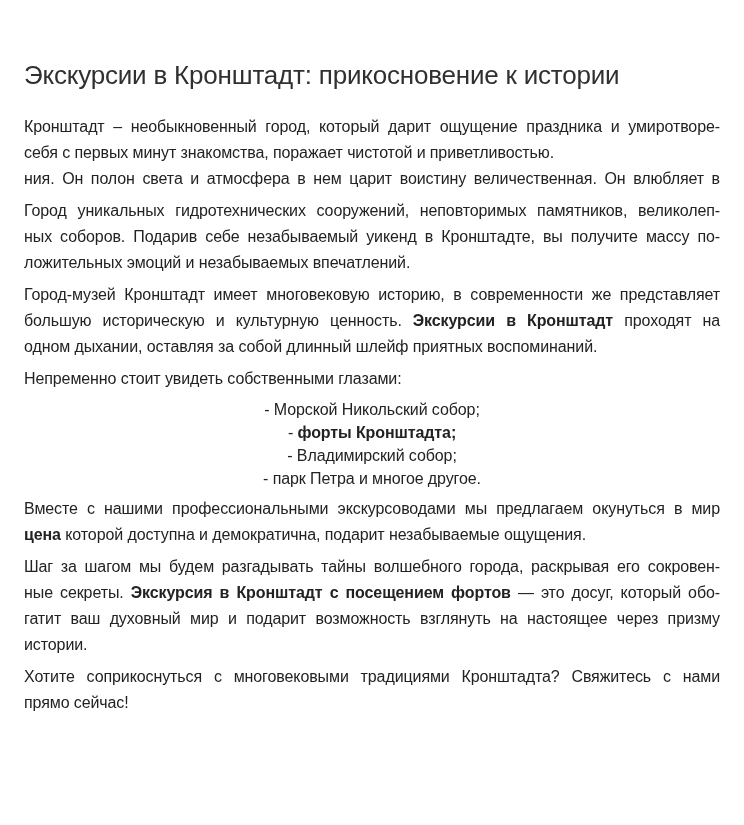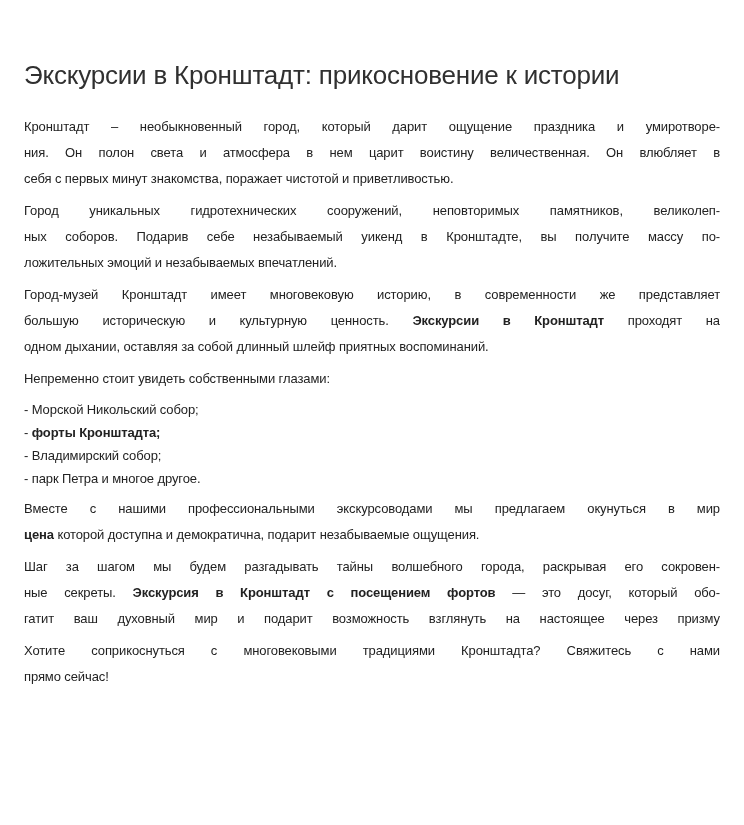--- a/index.html
+++ b/index.html
@@ -21,26 +21,27 @@
   h1.doc-title {
     margin: 0 0 22px 0;
     font-size: 26px;
     line-height: 34px;
     font-weight: 400;
     letter-spacing: -0.2px;
     color: #303030;
   }
   .para {
     margin: 0 0 6px 0;
-    font-size: 13px;
+    font-size: 16px;
     line-height: 26px;
     letter-spacing: -0.1px;
   }
   .para.tight {
     line-height: 23px;
+    text-align: center;
   }
   .line { white-space: pre-wrap; }
   .line.just {
     text-align: justify;
     text-align-last: justify;
   }
   .b { font-weight: 700; }
   h2.subheading {
     margin: 2px 0 12px 0;
     font-size: 19px;
@@ -52,22 +53,22 @@
   }
 </style>
 </head>
 <body>
 
 <main class="page">
   <h1 class="doc-title">Экскурсии в Кронштадт: прикосновение к истории</h1>
   <div id="doc-body">
       <div class="para">
         <div class="line just"><span>Кронштадт – необыкновенный город, который дарит ощущение праздника и умиротворе-</span></div>
+        <div class="line"><span>себя с первых минут знакомства, поражает чистотой и приветливостью.</span></div>
         <div class="line just"><span>ния. Он полон света и атмосфера в нем царит воистину величественная. Он влюбляет в</span></div>
-        <div class="line"><span>себя с первых минут знакомства, поражает чистотой и приветливостью.</span></div>
       </div>
       <div class="para">
         <div class="line just"><span>Город уникальных гидротехнических сооружений, неповторимых памятников, великолеп-</span></div>
         <div class="line just"><span>ных соборов. Подарив себе незабываемый уикенд в Кронштадте, вы получите массу по-</span></div>
         <div class="line"><span>ложительных эмоций и незабываемых впечатлений.</span></div>
       </div>
       <div class="para">
         <div class="line just"><span>Город-музей Кронштадт имеет многовековую историю, в современности же представляет</span></div>
         <div class="line just"><span>большую историческую и культурную ценность. </span><span class="b">Экскурсии в Кронштадт</span><span> проходят на</span></div>
         <div class="line"><span>одном дыхании, оставляя за собой длинный шлейф приятных воспоминаний.</span></div>
@@ -82,19 +83,20 @@
         <div class="line"><span>- парк Петра и многое другое.</span></div>
       </div>
       <div class="para">
         <div class="line just"><span>Вместе с нашими профессиональными экскурсоводами мы предлагаем окунуться в мир</span></div>
         <div class="line"><span class="b">цена</span><span> которой доступна и демократична, подарит незабываемые ощущения.</span></div>
       </div>
       <div class="para">
         <div class="line just"><span>Шаг за шагом мы будем разгадывать тайны волшебного города, раскрывая его сокровен-</span></div>
         <div class="line just"><span>ные секреты. </span><span class="b">Экскурсия в Кронштадт с посещением фортов</span><span> — это досуг, который обо-</span></div>
         <div class="line just"><span>гатит ваш духовный мир и подарит возможность взглянуть на настоящее через призму</span></div>
+        <div class="line"><span>истории.</span></div>
       </div>
       <div class="para">
         <div class="line just"><span>Хотите соприкоснуться с многовековыми традициями Кронштадта? Свяжитесь с нами</span></div>
         <div class="line"><span>прямо сейчас!</span></div>
       </div>
     </div>
 </main>
 
 </body></html>

